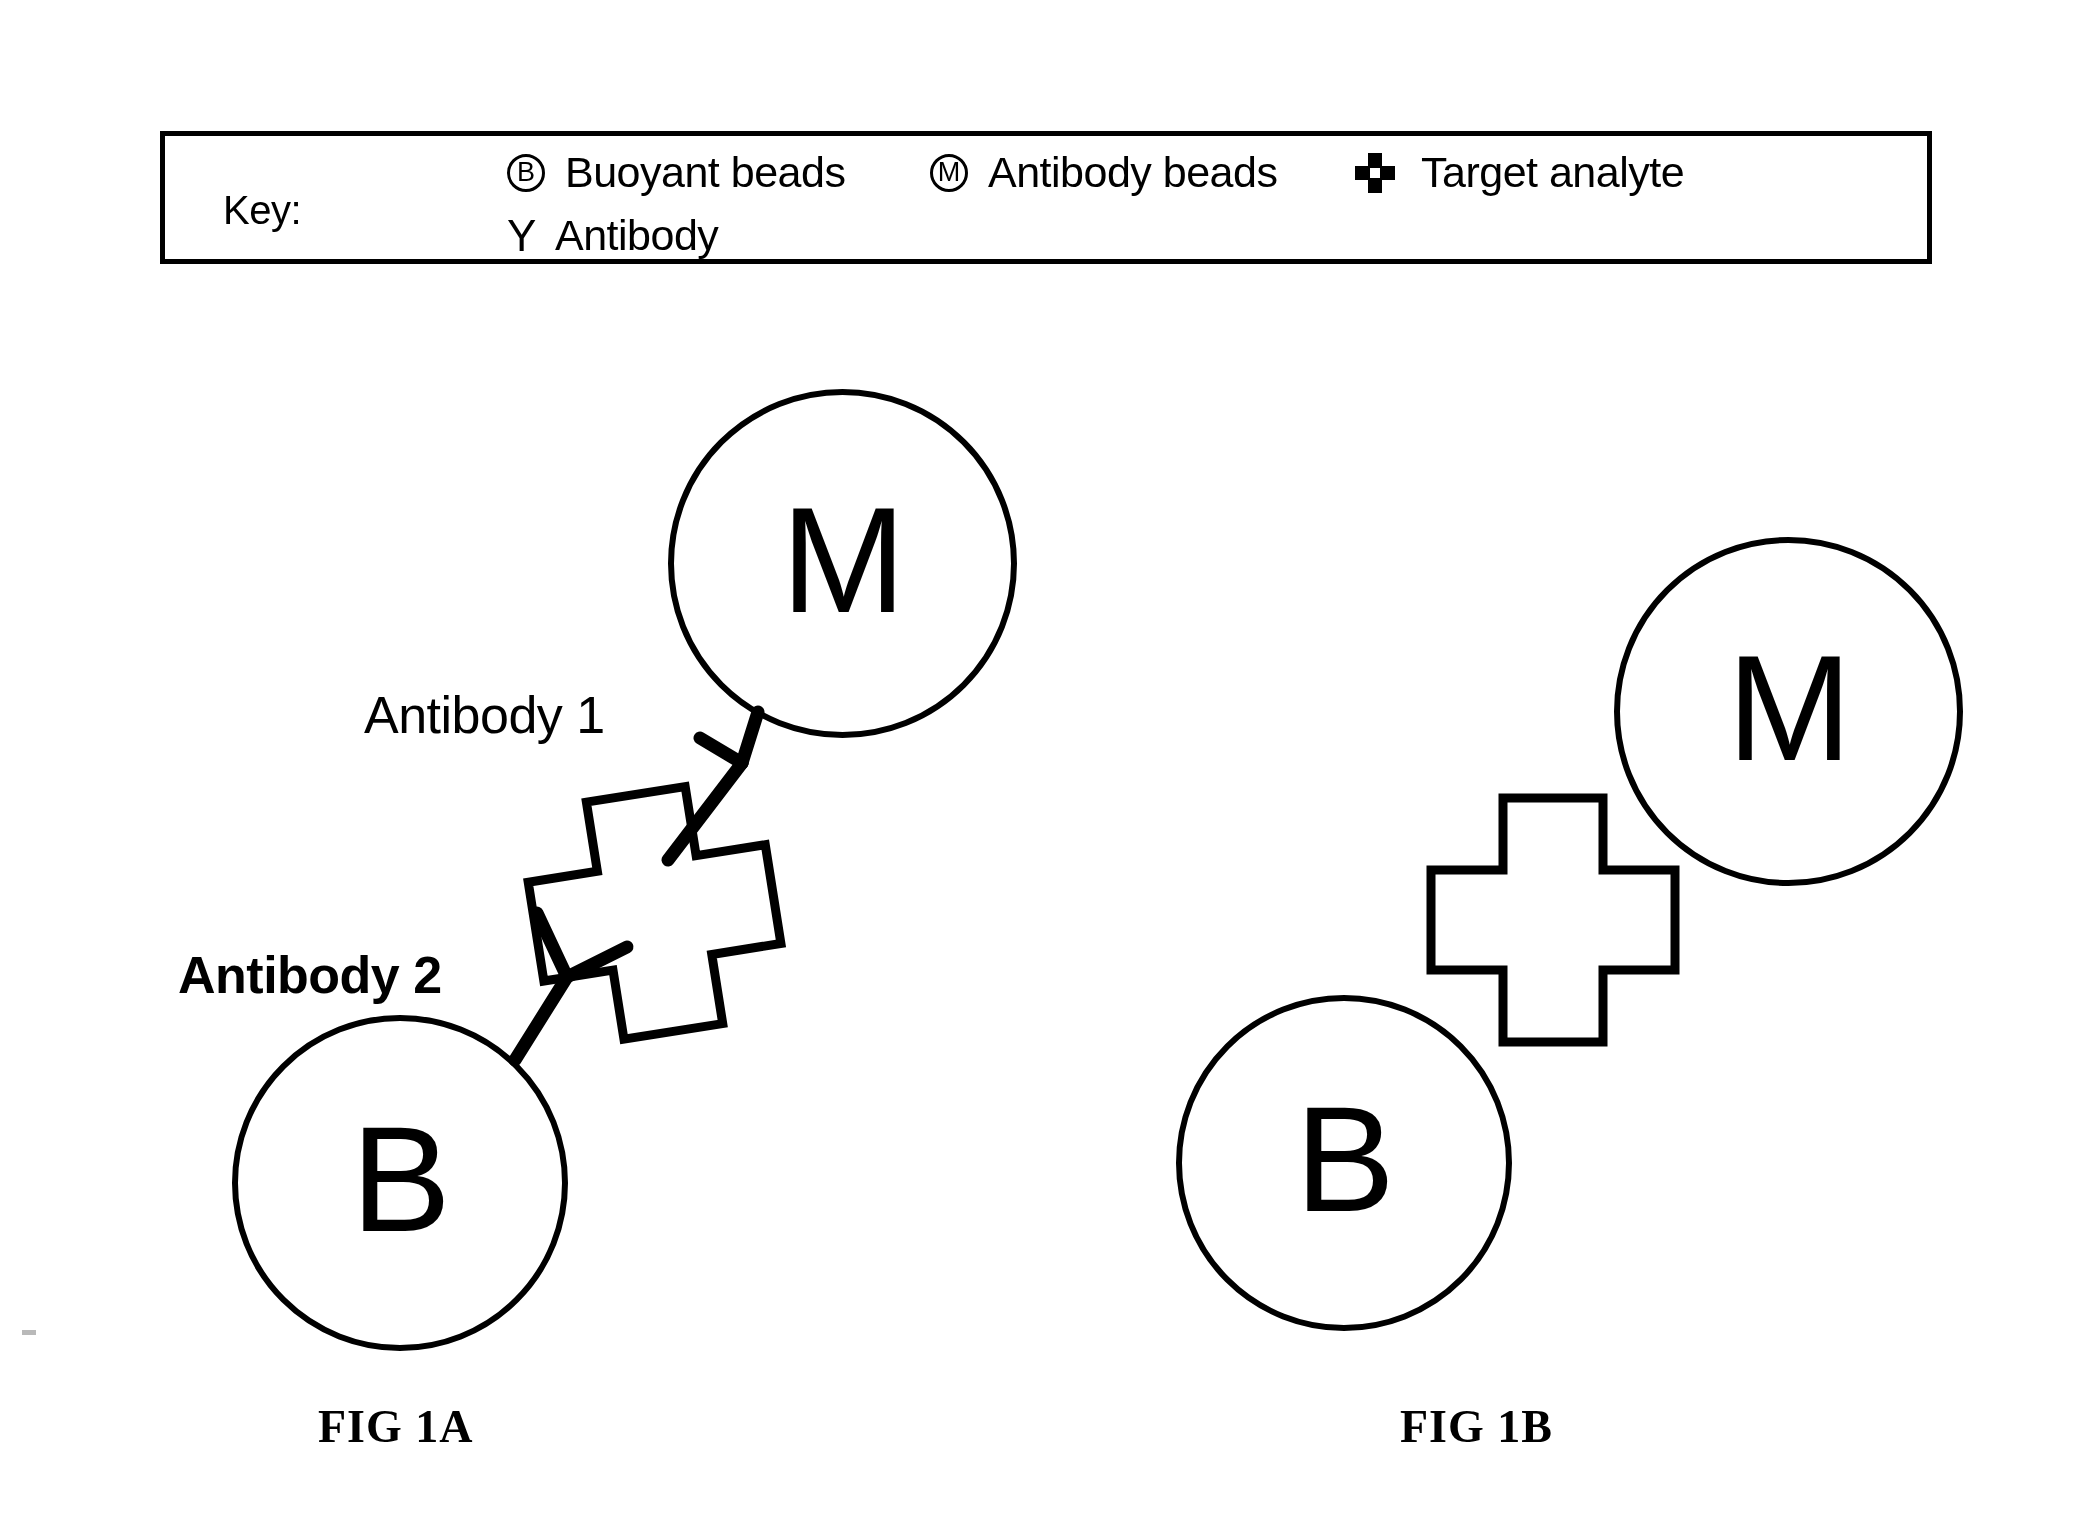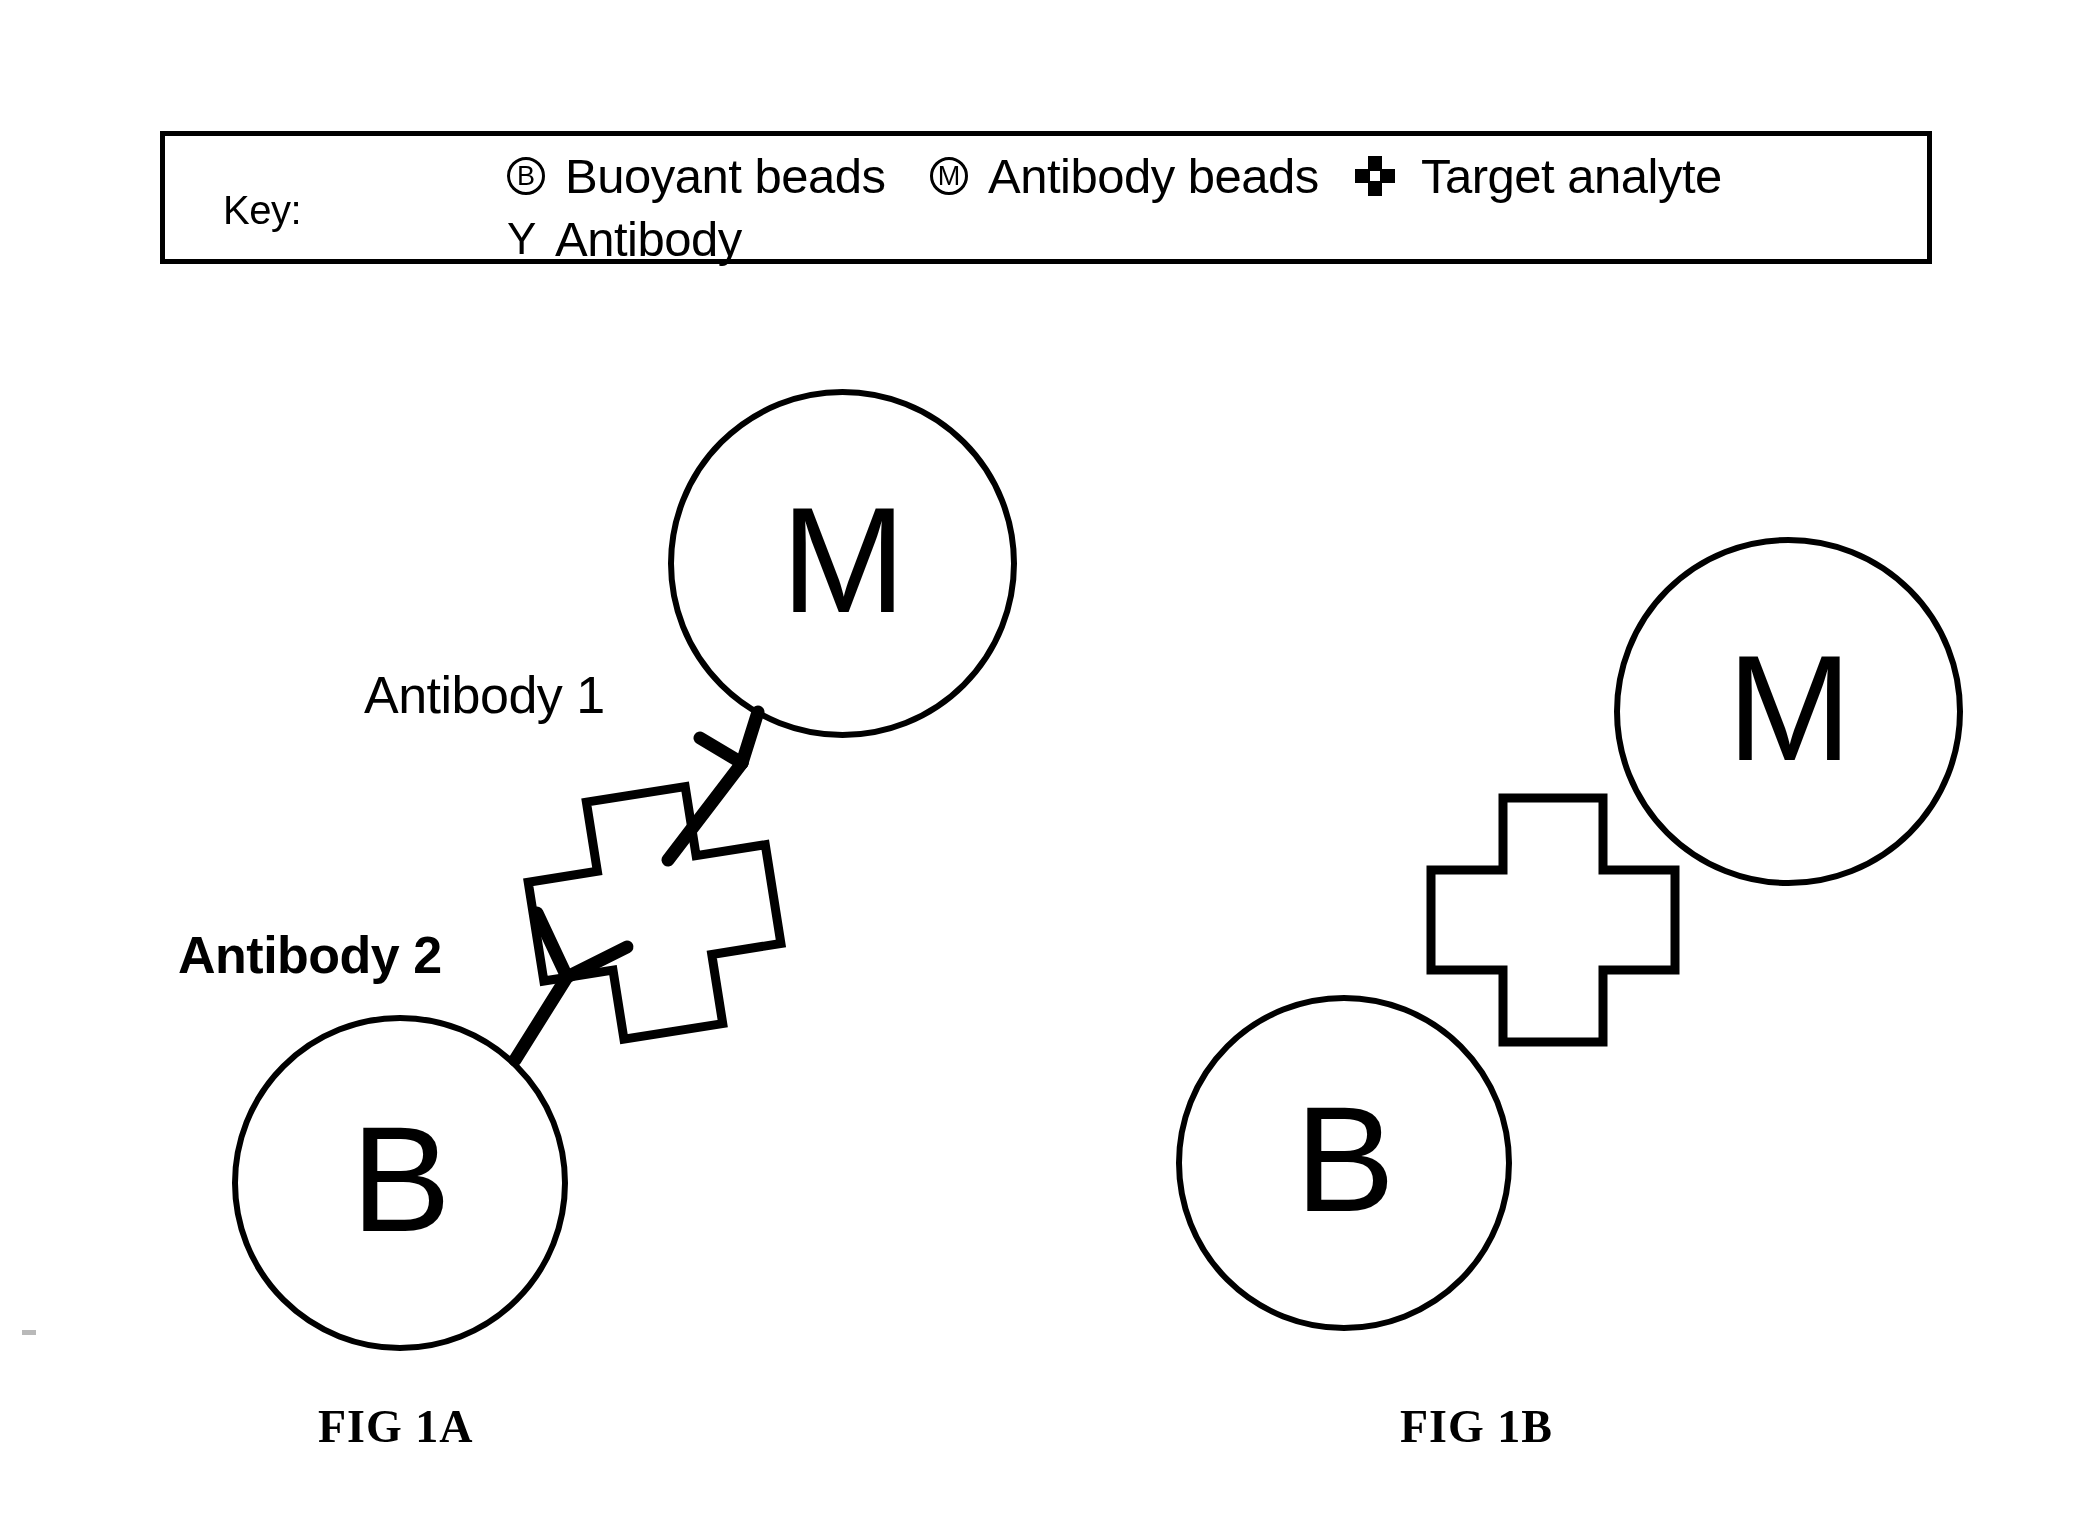--- a/index.html
+++ b/index.html
@@ -35,21 +35,21 @@
     letter-spacing: -0.5px;
     white-space: nowrap;
   }
   .key-entry {
     position: absolute;
     display: flex;
     align-items: center;
     white-space: nowrap;
   }
   .key-entry .key-text {
-    font-size: 49px;
+    font-size: 43px;
     letter-spacing: -0.5px;
   }
 
   
   .circled {
     width: 38px;
     height: 38px;
     border: 3px solid #000;
     border-radius: 50%;
     display: inline-flex;
@@ -113,20 +113,21 @@
     position: absolute;
   }
   .cross svg { display: block; overflow: visible; }
 
   
   .ab-label {
     position: absolute;
     font-size: 52px;
     letter-spacing: -0.5px;
     white-space: nowrap;
+    margin-top: 20px;
   }
   .connector {
     position: absolute;
   }
   .connector svg { display: block; overflow: visible; }
 
   
   .fig-caption {
     position: absolute;
     font-family: "Liberation Serif", serif;

